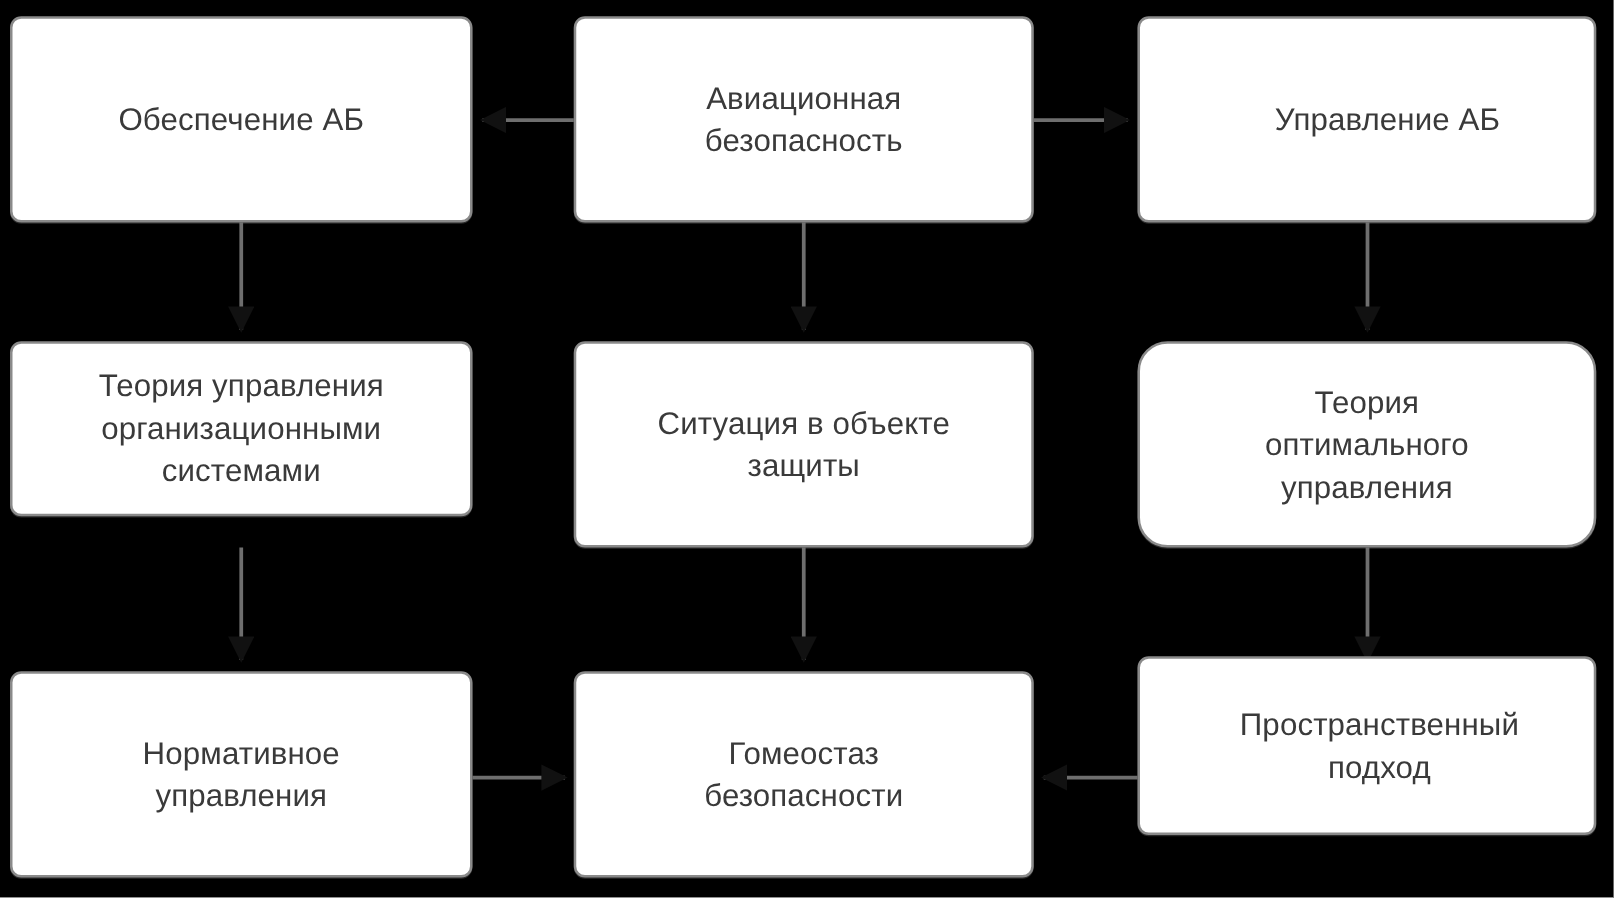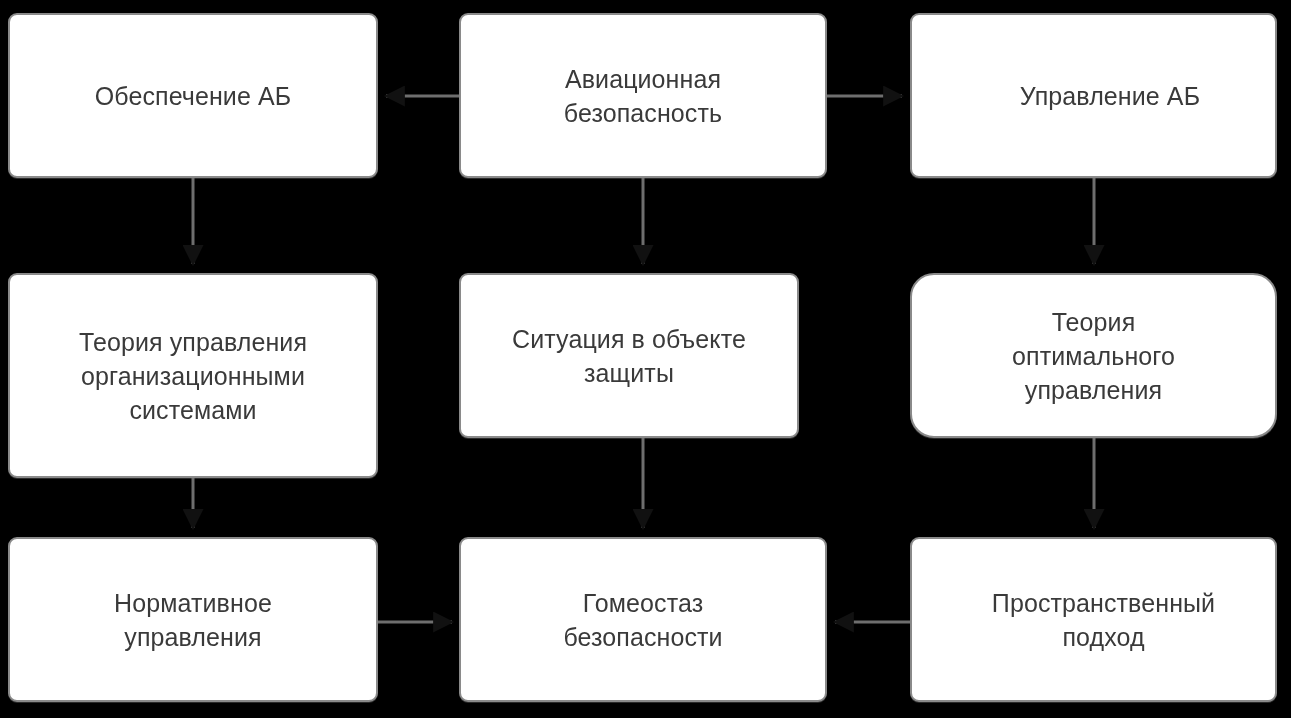--- a/index.html
+++ b/index.html
@@ -98,45 +98,45 @@
 
   <div class="node" style="left:459px; top:13px; width:368px; height:165px;">
     <span class="node-label">Авиационная
 безопасность</span>
   </div>
 
   <div class="node" style="left:910px; top:13px; width:367px; height:165px;padding-left:33px;">
     <span class="node-label">Управление АБ</span>
   </div>
 
-  <div class="node" style="left:8px; top:273px; width:370px; height:205px;">
+  <div class="node" style="left:8px; top:273px; width:370px; height:140px;">
     <span class="node-label">Теория управления
 организационными
 системами</span>
   </div>
 
-  <div class="node" style="left:459px; top:273px; width:340px; height:165px;">
+  <div class="node" style="left:459px; top:273px; width:368px; height:165px;">
     <span class="node-label">Ситуация в объекте
 защиты</span>
   </div>
 
   <div class="node" style="left:910px; top:273px; width:367px; height:165px;border-radius:24px;">
     <span class="node-label">Теория
 оптимального
 управления</span>
   </div>
 
   <div class="node" style="left:8px; top:537px; width:370px; height:165px;">
     <span class="node-label">Нормативное
 управления</span>
   </div>
 
   <div class="node" style="left:459px; top:537px; width:368px; height:165px;">
     <span class="node-label">Гомеостаз
 безопасности</span>
   </div>
 
-  <div class="node" style="left:910px; top:537px; width:367px; height:165px;padding-left:20px;">
+  <div class="node" style="left:910px; top:525px; width:367px; height:143px;padding-left:20px;">
     <span class="node-label">Пространственный
 подход</span>
   </div>
 
 </div>
 
 </body></html>

